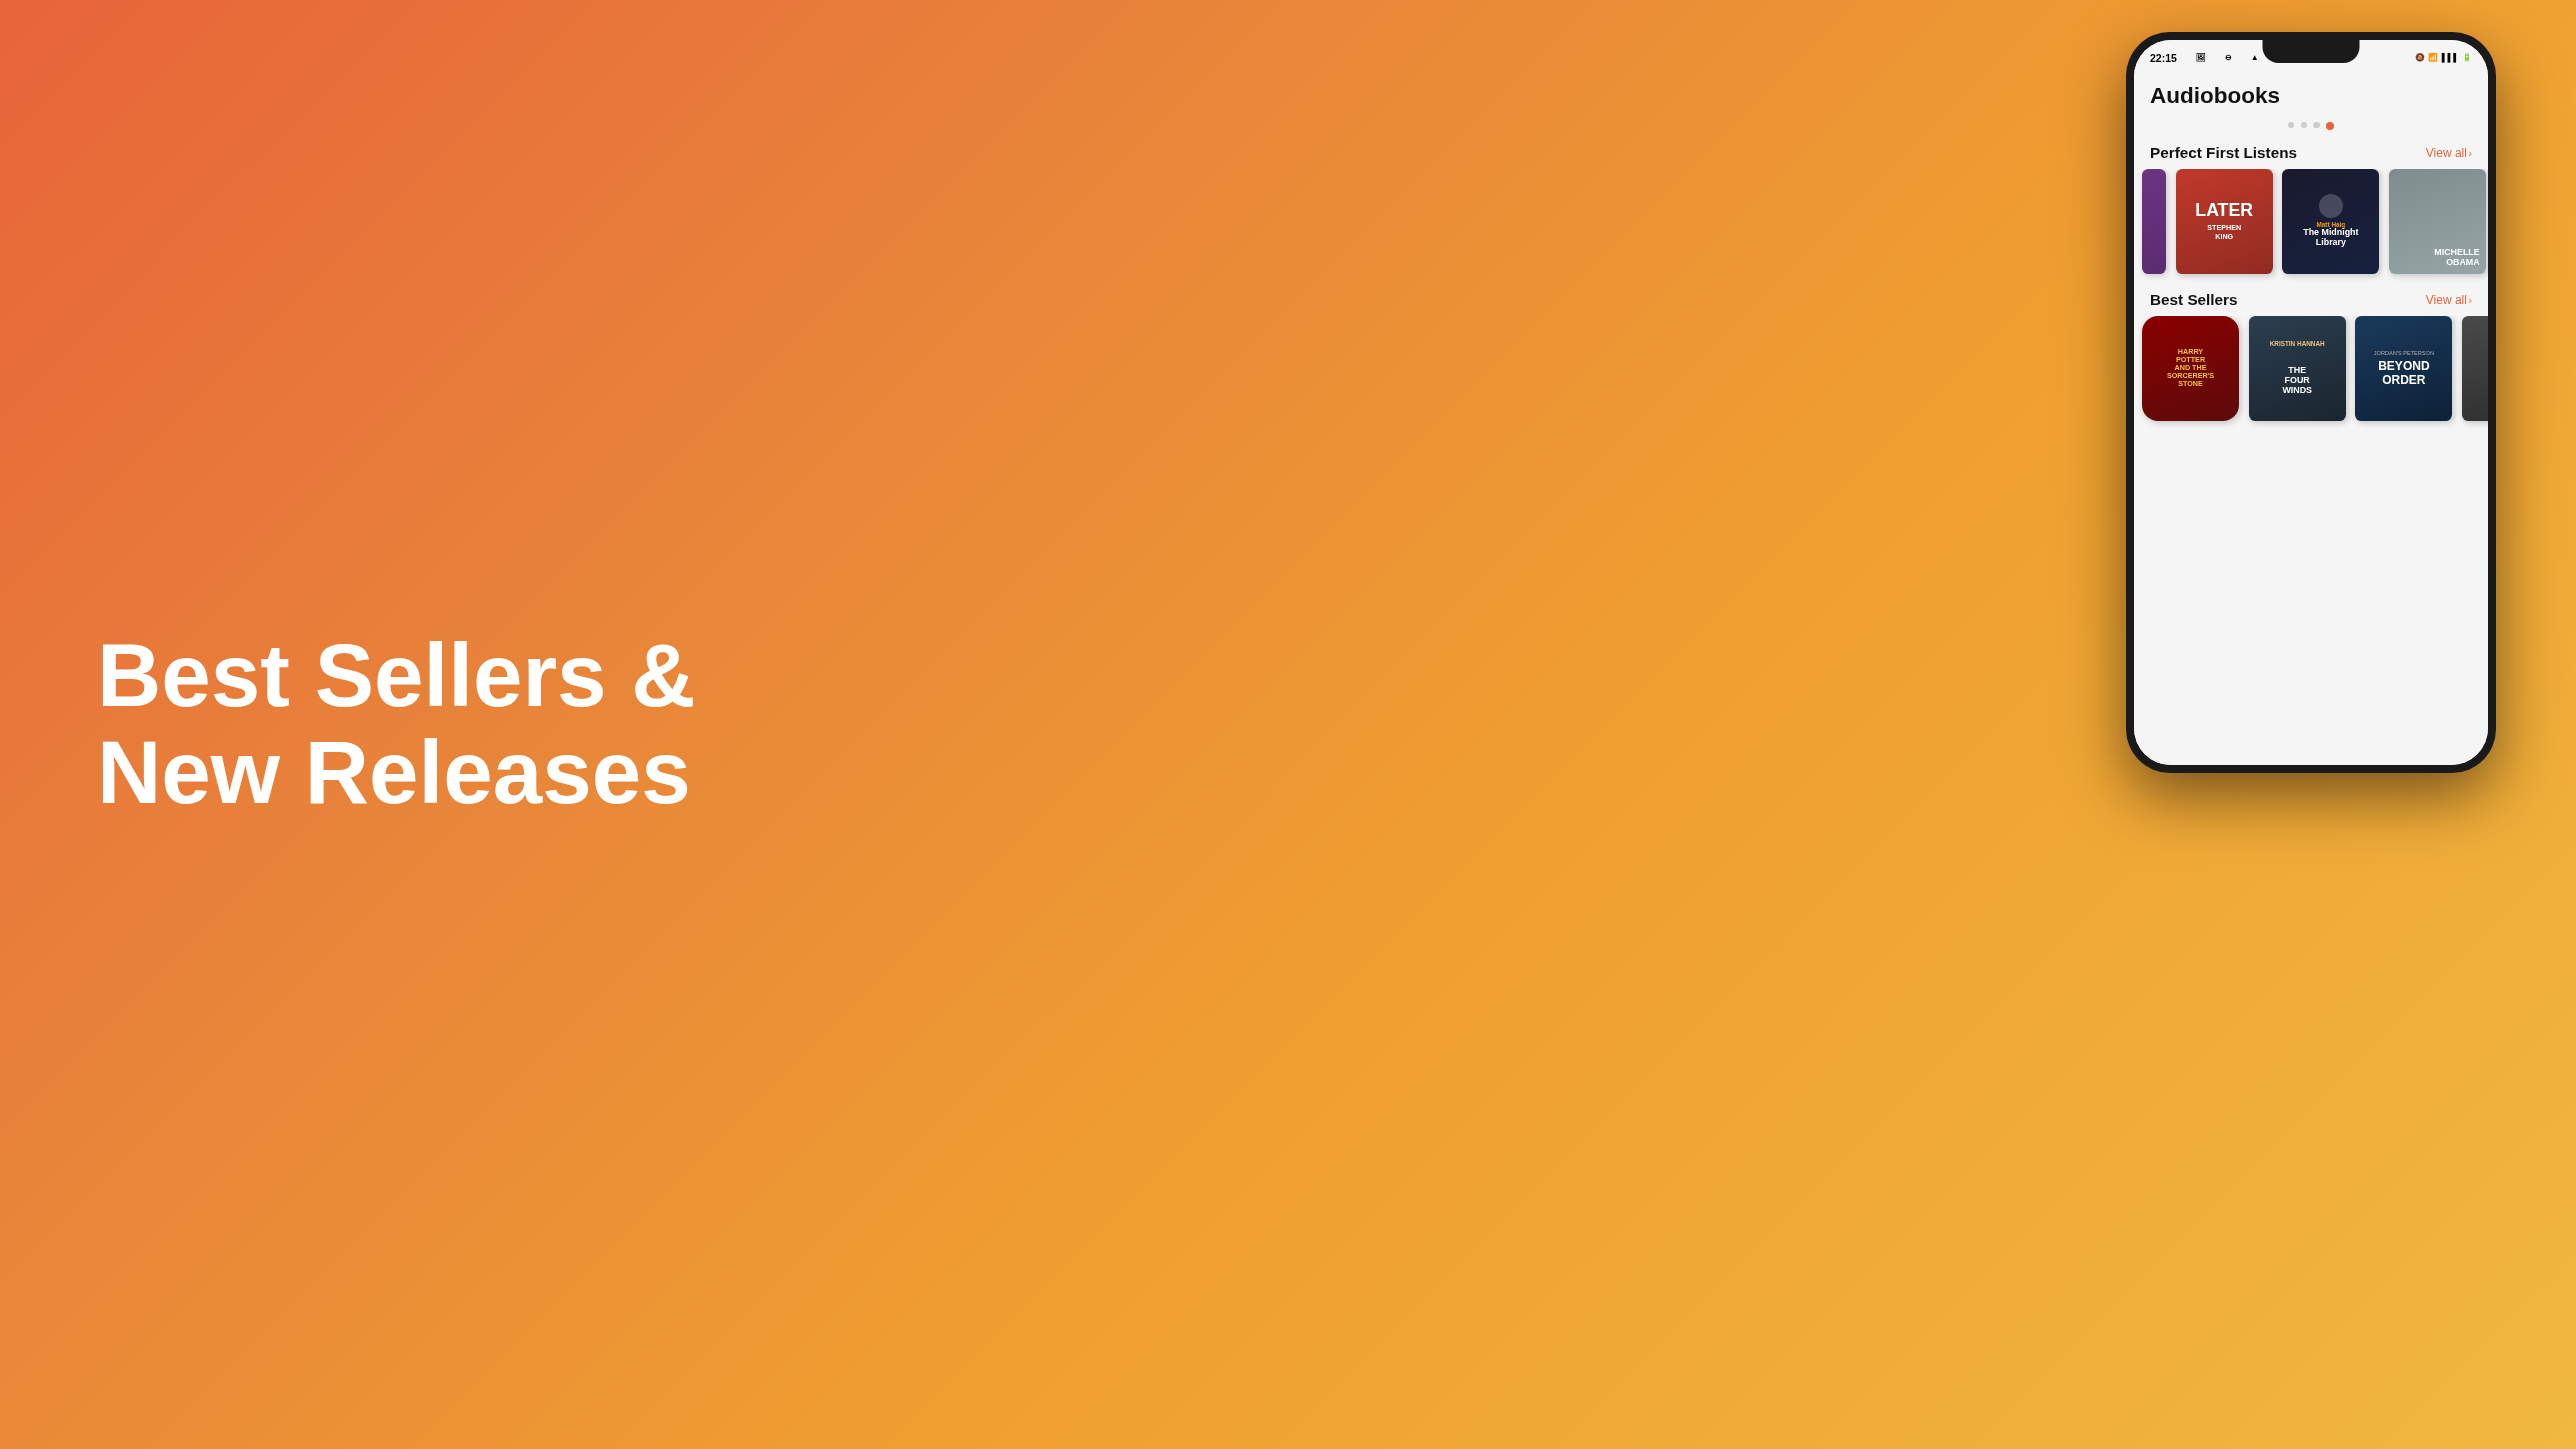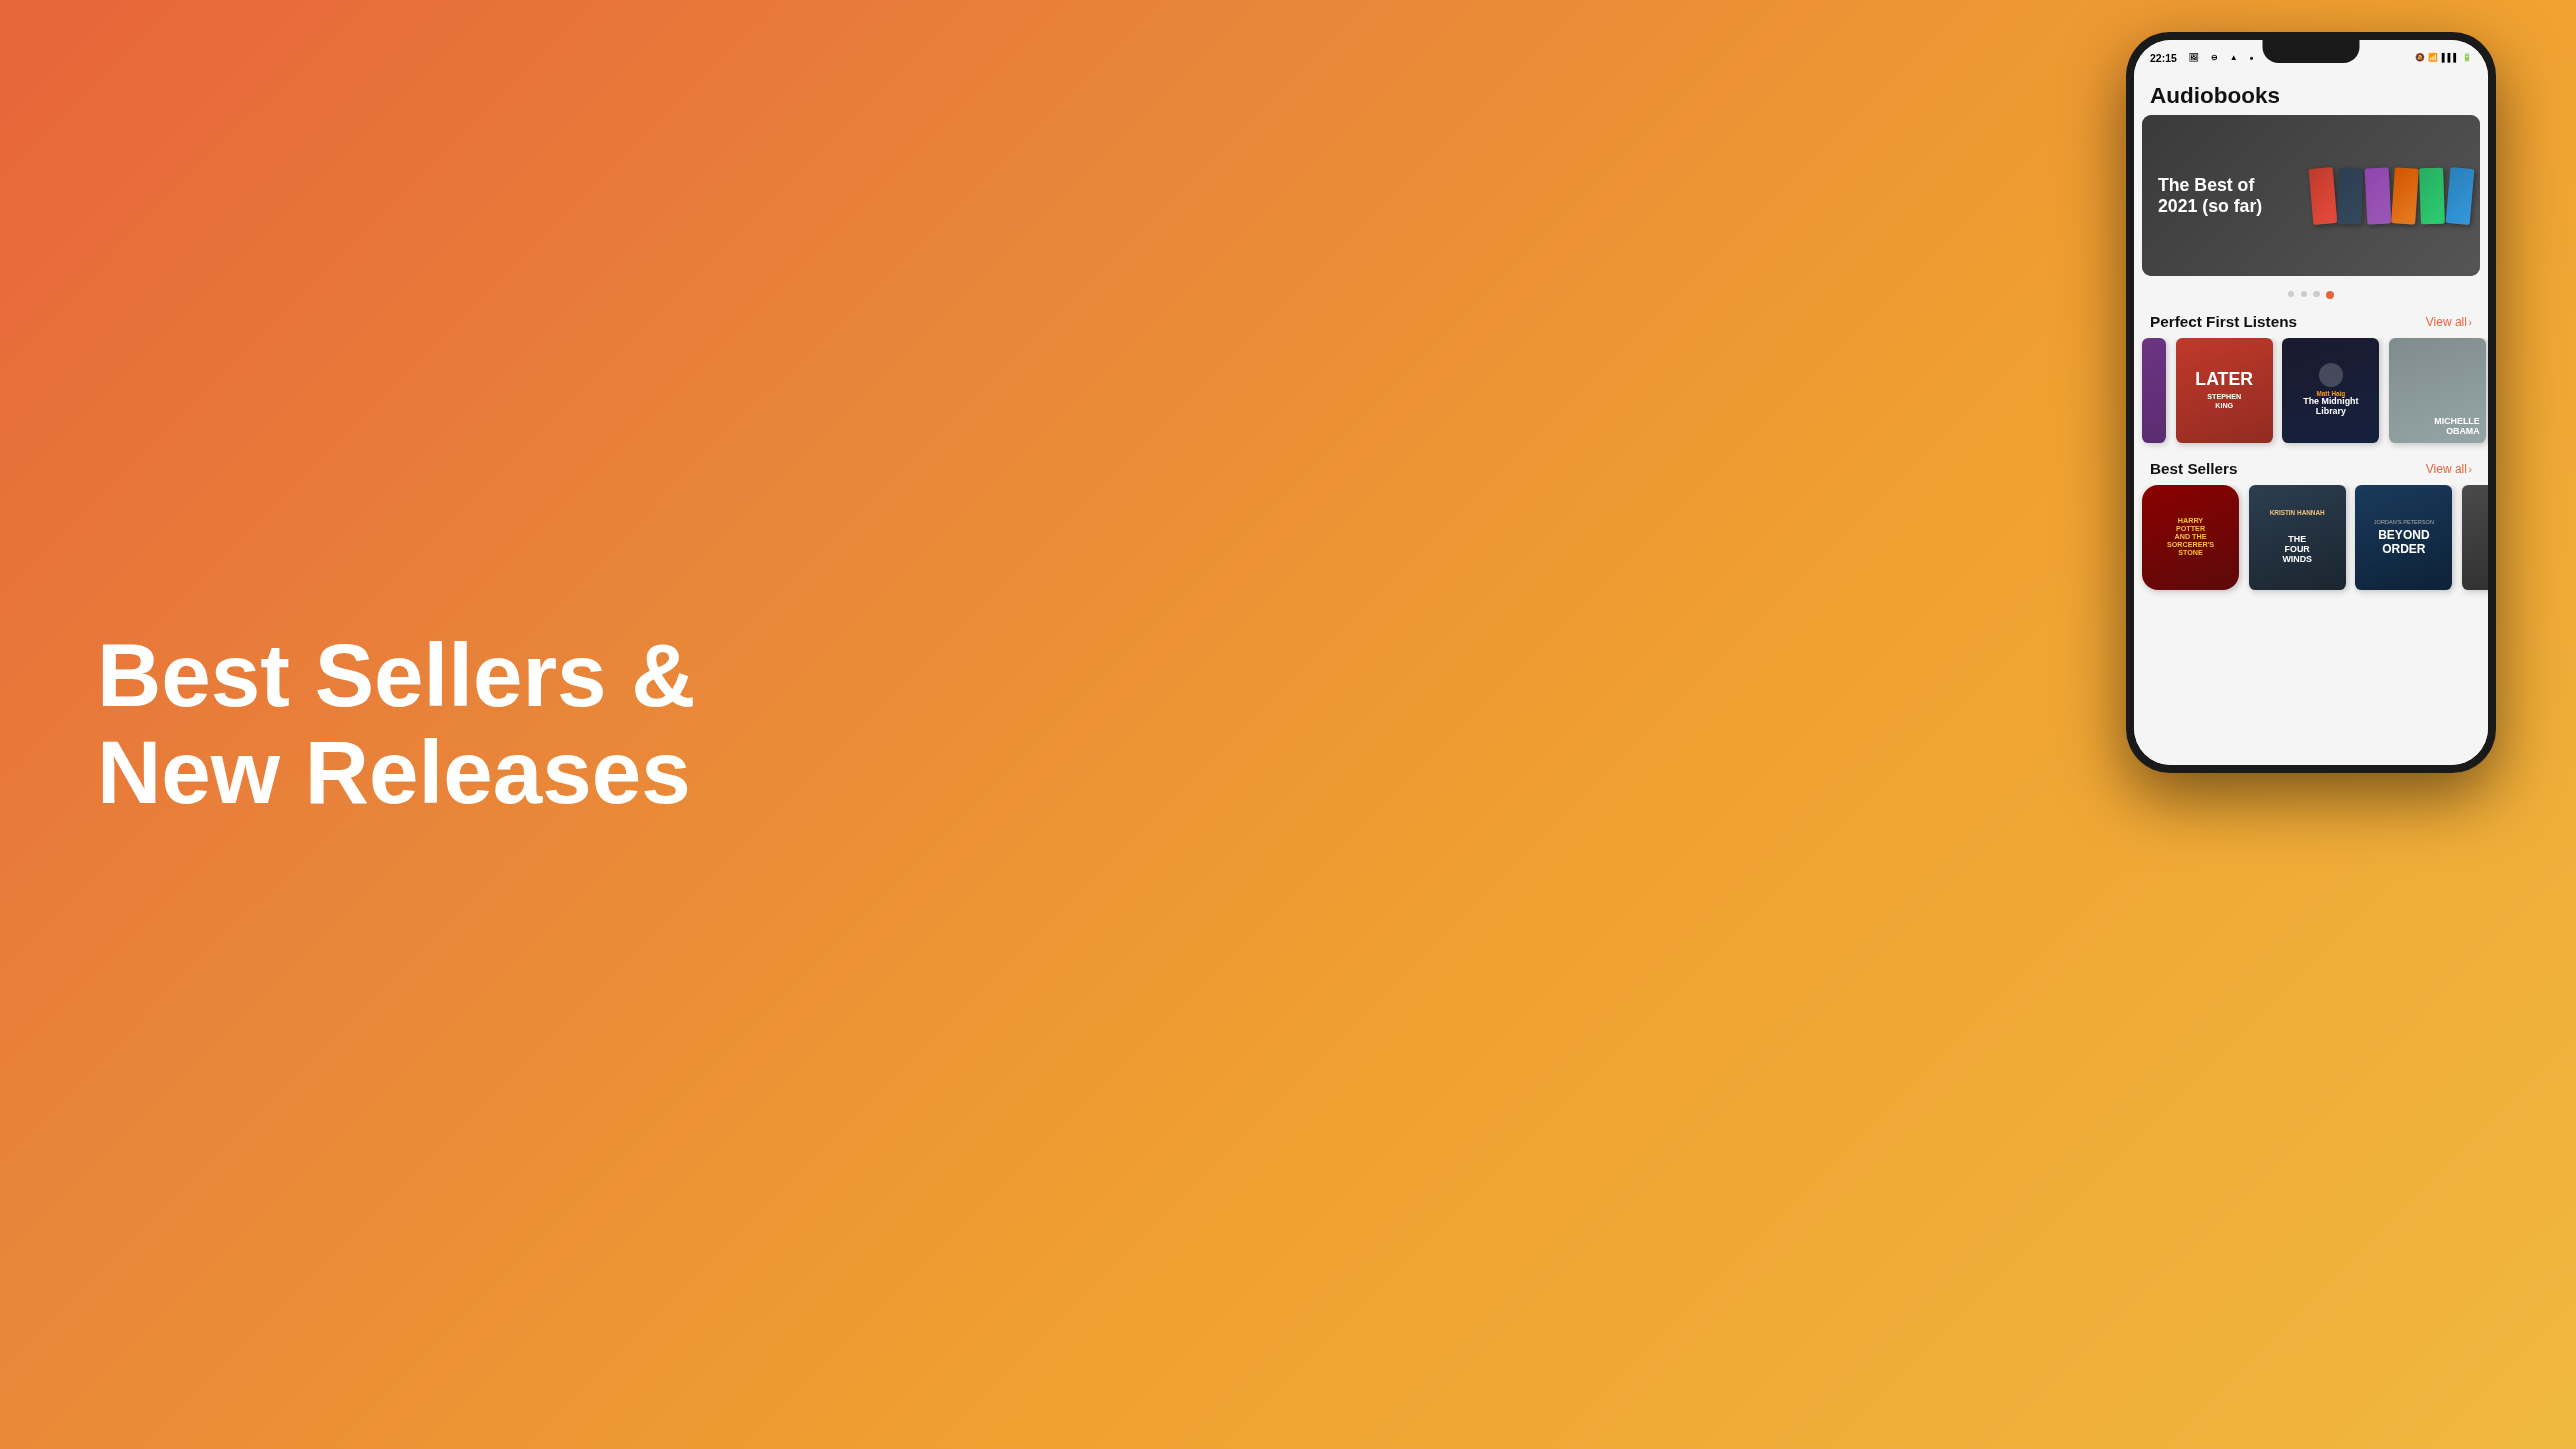--- a/index.html
+++ b/index.html
@@ -80,21 +80,21 @@
     .status-bar-icons {
       display: flex;
       align-items: center;
       gap: 3.2px;
       font-size: 8.9px;
     }
 
     .status-bar-left {
       display: flex;
       align-items: center;
-      gap: 12px;
+      gap: 19px;
     }
 
     
     .screen-content {
       height: calc(100% - 35px);
       overflow-y: auto;
       background: #f5f5f5;
       scrollbar-width: none;
     }
 
@@ -412,34 +412,20 @@
           <span style="font-size:8px">🔋</span>
         </div>
       </div>
 
       <div class="screen-content">
 
         <div class="app-header">
           <div class="app-title">Audiobooks</div>
         </div>
 
-        <div class="banner-section">
-          <div class="banner-content">
-            <div class="banner-bg"></div>
-            <div class="banner-text">The Best of 2021 (so far)</div>
-            <div class="banner-books">
-              <div class="mini-book b1"></div>
-              <div class="mini-book b2"></div>
-              <div class="mini-book b3"></div>
-              <div class="mini-book b4"></div>
-              <div class="mini-book b5"></div>
-              <div class="mini-book b6"></div>
-            </div>
-          </div>
-        </div>
 
         <div class="carousel-dots">
           <div class="dot"></div>
           <div class="dot"></div>
           <div class="dot"></div>
           <div class="dot active"></div>
         </div>
 
         <div class="section-header">
           <div class="section-title">Perfect First Listens</div>

